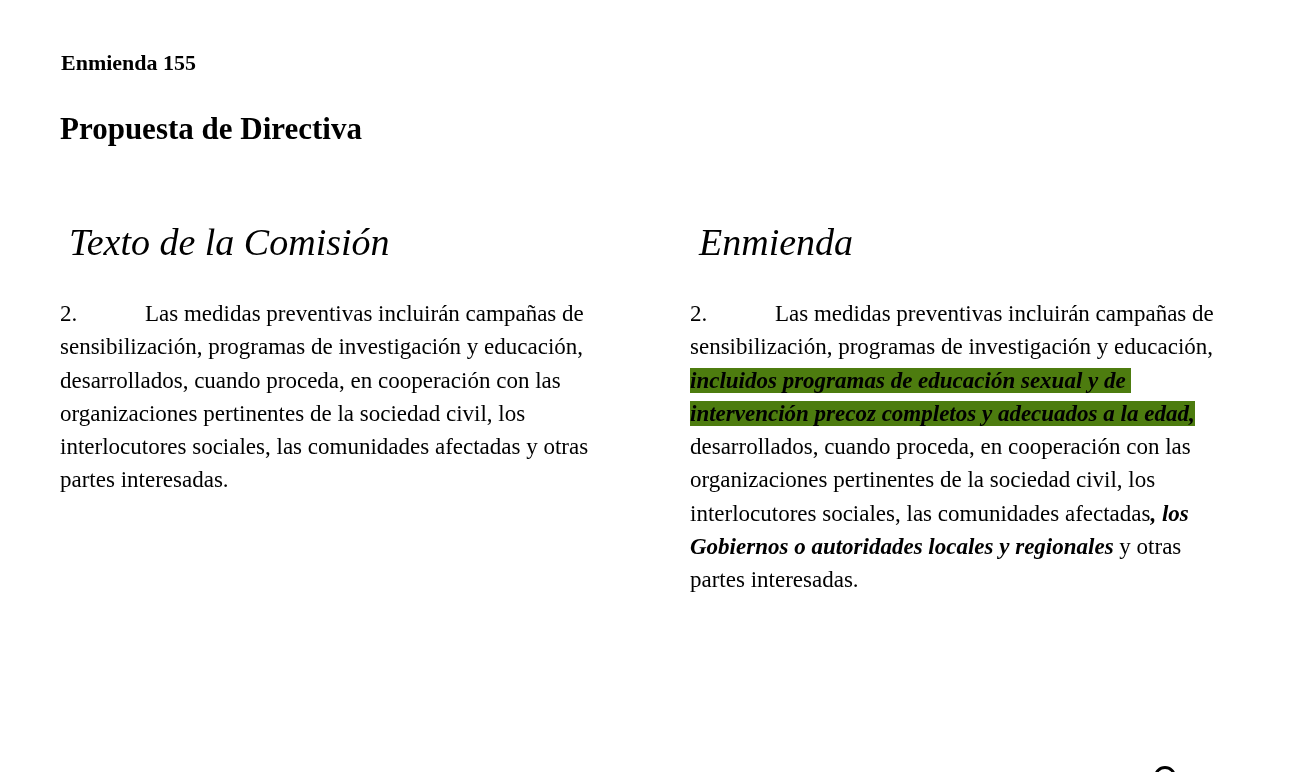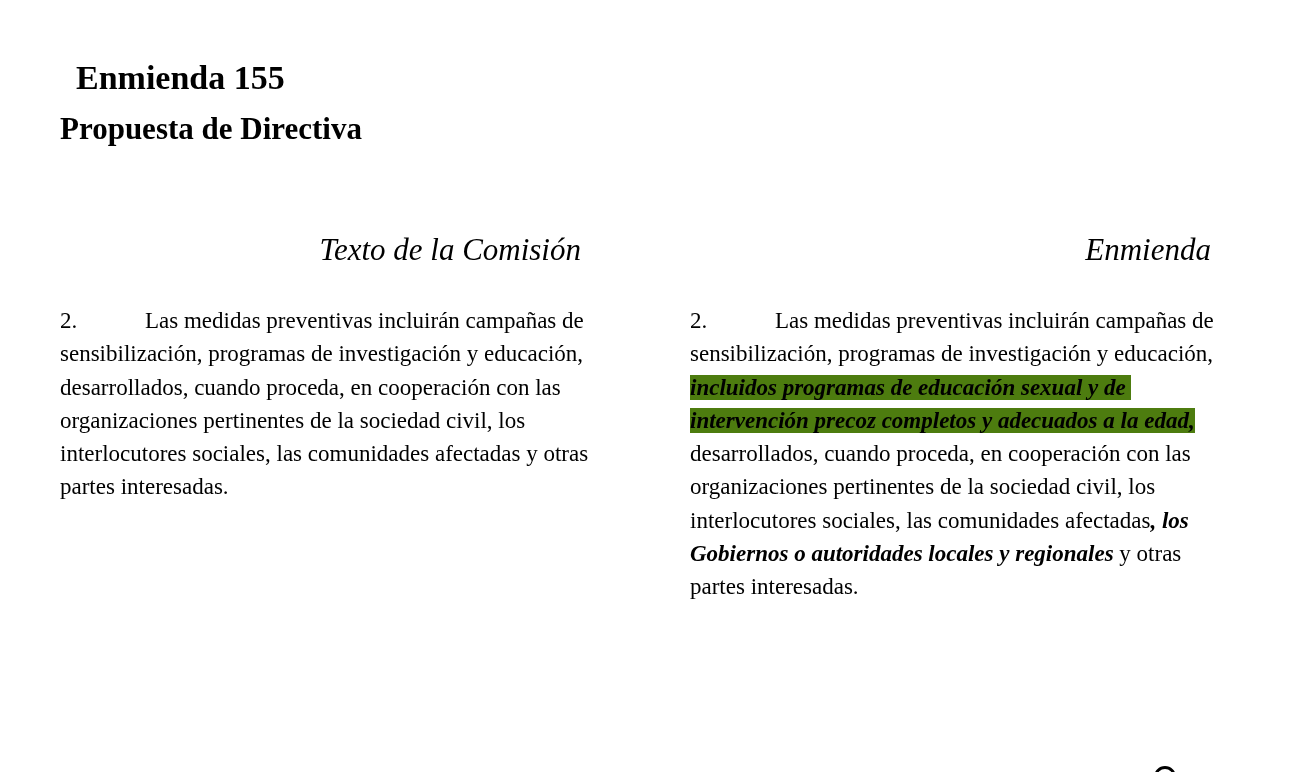--- a/index.html
+++ b/index.html
@@ -17,47 +17,47 @@
   }
   .page {
     position: absolute;
     inset: 0;
     background: #ffffff;
   }
   #amendment-number {
     position: absolute;
     left: 60px;
     top: 45px;
-    margin: 16px;
-    font-size: 34px;
+    margin: 1px;
+    font-size: 22px;
     line-height: 33px;
     font-weight: bold;
   }
   #subject {
     position: absolute;
     left: 60px;
     top: 112px;
     font-size: 31px;
     line-height: 33px;
     font-weight: bold;
     text-align: right;
   }
   .column {
     position: absolute;
     top: 217px;
     width: 537px;
   }
   #col-left  { left: 60px; }
   #col-right { left: 690px; }
   .col-heading {
-    margin: 16px;
-    text-align: right;
+    margin: 9px;
+    text-align: left;
     font-style: italic;
     font-weight: normal;
-    font-size: 31px;
+    font-size: 38px;
     line-height: 33px;
   }
   .para {
     margin: 38px 0 0 0;
     font-size: 23px;
     line-height: 33.25px;
     text-align: left;
   }
   .para-number {
     display: inline-block;

